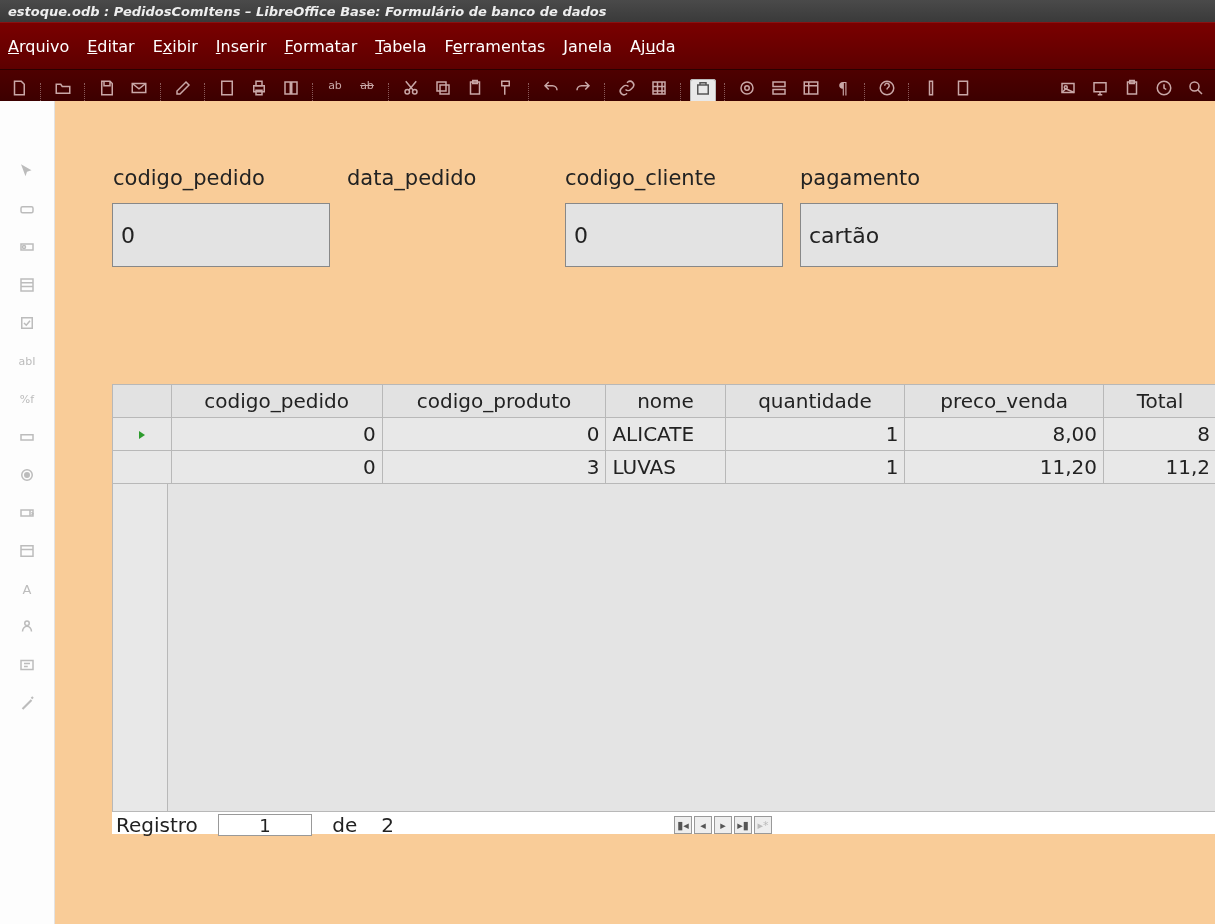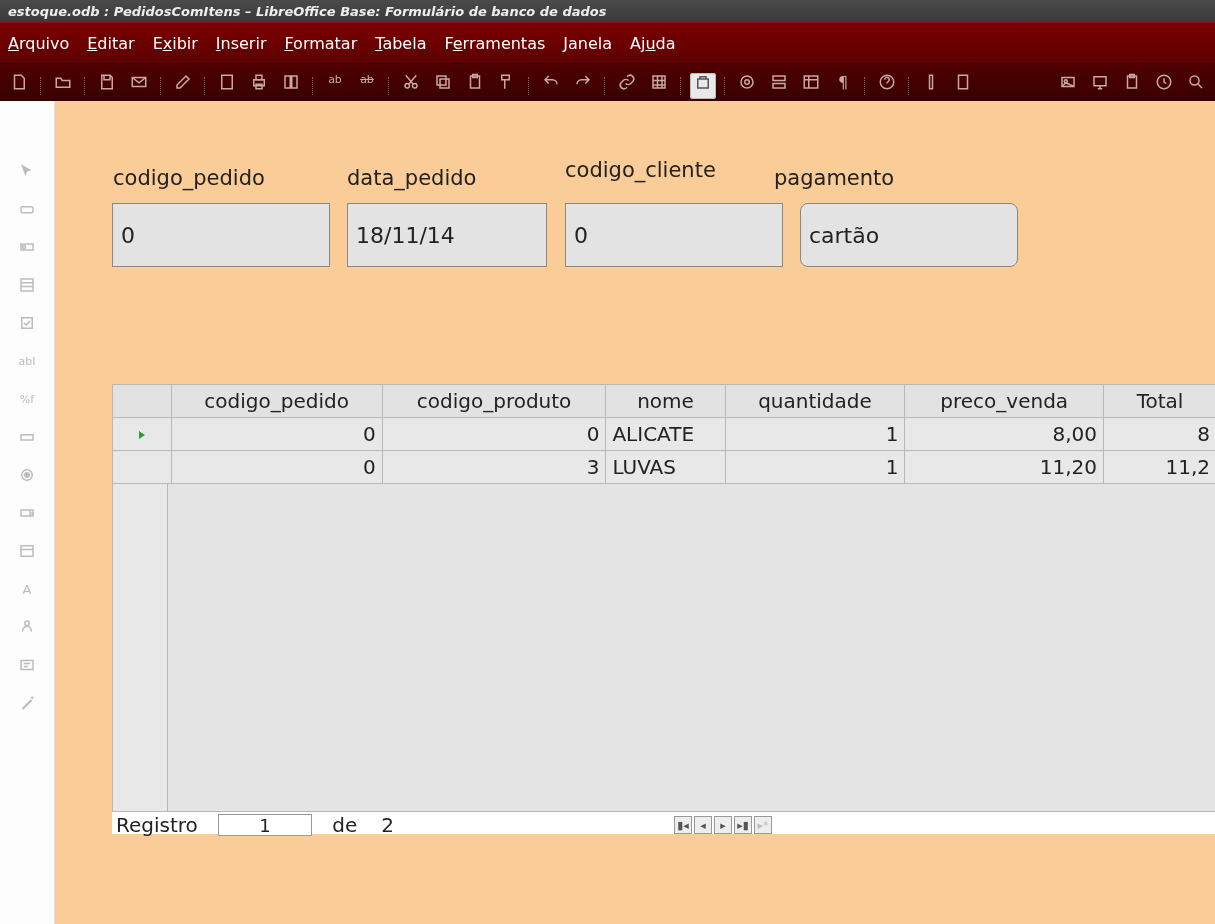--- a/index.html
+++ b/index.html
@@ -2,21 +2,21 @@
 <html><head>
 <meta charset="utf-8">
 <style>
   * { box-sizing: border-box; margin: 0; padding: 0; font-family: "DejaVu Sans","Liberation Sans",Arial,sans-serif; }
   html,body { width: 1215px; height: 924px; background:#fff; overflow:hidden; }
 
   
   .titlebar { height:22px; background:linear-gradient(#4a4a4a,#3a3a3a); color:#eee; font-size:13px; font-weight:bold; display:flex; align-items:center; padding:0 8px;font-style:italic; }
 
   
-  .menubar { height:42px; background:linear-gradient(#7a0000,#5d0000); display:flex; align-items:center; padding:0 8px; gap:18px; border-top:1px solid #8b1111; border-bottom:1px solid #2b0000;}
+  .menubar { height:48px; background:linear-gradient(#7a0000,#5d0000); display:flex; align-items:center; padding:0 8px; gap:18px; border-top:1px solid #8b1111; border-bottom:1px solid #2b0000;}
   .menuitem { color:#fff; font-size:16px; cursor:default; }
   .menuitem .ul { text-decoration:underline; }
 
   
   .toolbar { height:45px; background:linear-gradient(#4e0000,#3a0000 80%,#300000); display:flex; align-items:center; padding:0 6px; gap:6px; border-bottom:1px solid #220000;}
   .tb-btn { width:26px; height:26px; display:flex; align-items:flex-start; justify-content:center; color:#c9a7a7; border-radius:3px; }
   .tb-btn.active { background:#e9e9e9; color:#555; box-shadow:inset 0 0 0 1px #bbb; }
   .tb-sep { width:6px; height:26px; position:relative; }
   .tb-sep::before { content:""; position:absolute; left:2px; top:4px; bottom:4px; border-left:1px dotted #8a5a5a; }
   .tb-btn svg { width:18px; height:18px; }
@@ -336,33 +336,30 @@
         <svg viewBox="0 0 24 24" fill="currentColor">
           <path d="M5 19L17 7l2 2L7 21zM17 5l2-2 2 2-2 2z"></path>
         </svg>
       </div>
   </div>
 
   <div class="canvas">
 
     <div class="field-label" style="left:58px; top:65px;">codigo_pedido</div>
     <div class="field-label" style="left:292px; top:65px;">data_pedido</div>
-    <div class="field-label" style="left:510px; top:57px;">codigo_cliente</div>
-    <div class="field-label" style="left:719px; top:65px;">pagamento</div>
+    <div class="field-label" style="left:510px; top:65px;">codigo_cliente</div>
+    <div class="field-label" style="left:745px; top:65px;">pagamento</div>
 
     <div class="field-box" style="left:57px;  top:102px; width:218px; height:64px;">
         <span>0</span>
       </div>
-    <div class="field-box" style="left:292px; top:102px; width:200px; height:64px;">
-        <span>18/11/14</span>
-      </div>
     <div class="field-box" style="left:510px; top:102px; width:218px; height:64px;">
         <span>0</span>
       </div>
-    <div class="field-box" style="left:745px; top:102px; width:218px; height:64px;border-radius:8px;">
+    <div class="field-box" style="left:745px; top:102px; width:258px; height:64px;">
         <span>cartão</span>
       </div>
 
     <div class="subform">
       <table class="grid">
         <colgroup>
           <col style="width:56px">
             <col style="width:202px">
             <col style="width:214px">
             <col style="width:114px">

